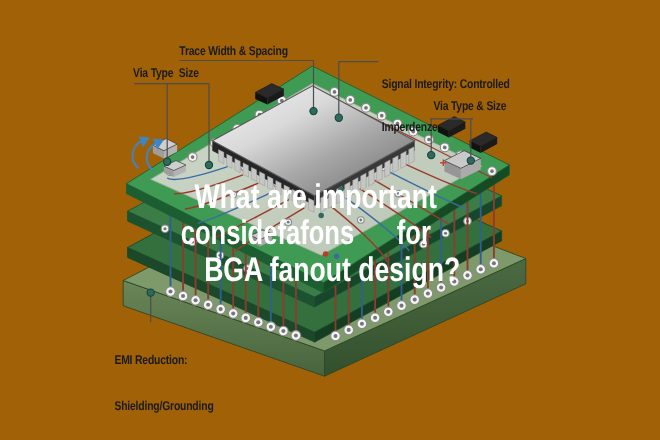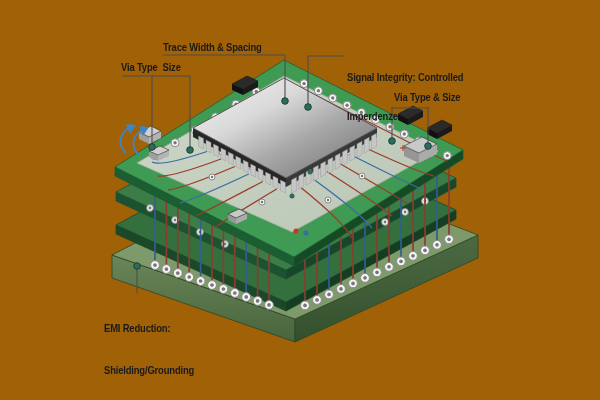--- a/index.html
+++ b/index.html
@@ -294,14 +294,19 @@
     <div>Imperdenze</div>
   </div>
 
   <div class="label" id="lbl-via-right">Via Type &amp; Size</div>
 
   <div class="label" id="lbl-emi">
     <div>EMI Reduction:</div>
     <div>Shielding/Grounding</div>
   </div>
 
+  <div class="overlay">
+    <div class="o1">What are important</div>
+    <div class="o2">considefafons      for</div>
+    <div class="o3">BGA fanout design?</div>
+  </div>
 
 </div>
 
 </body></html>

